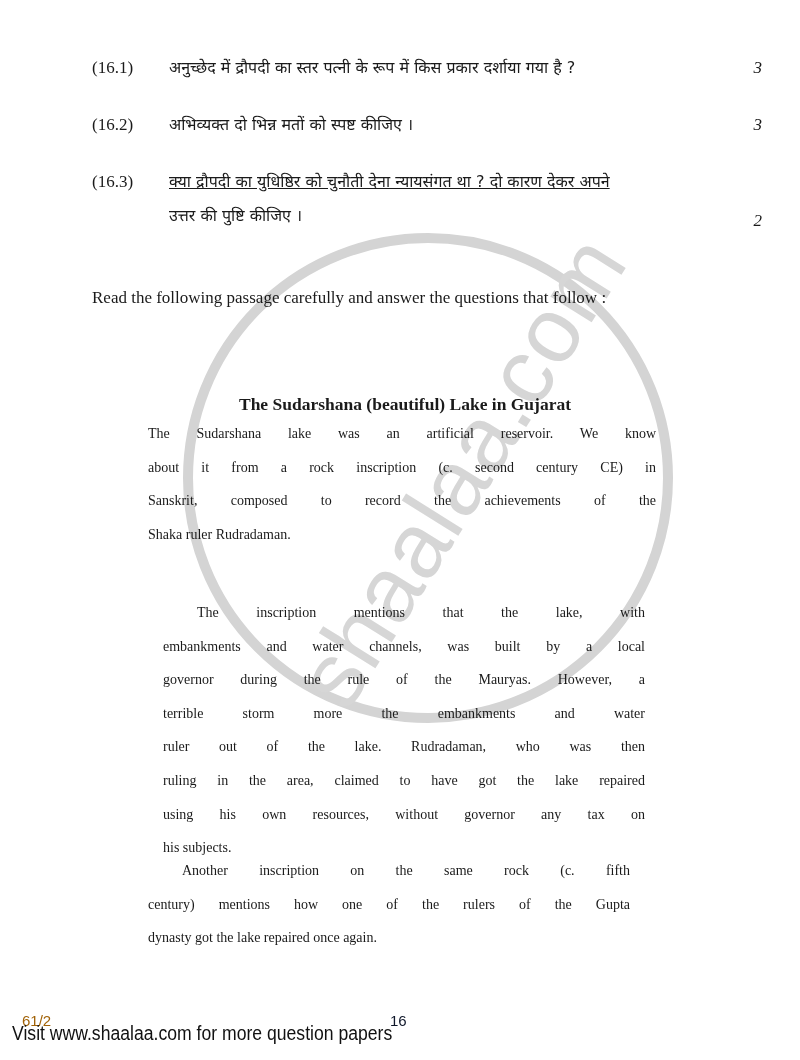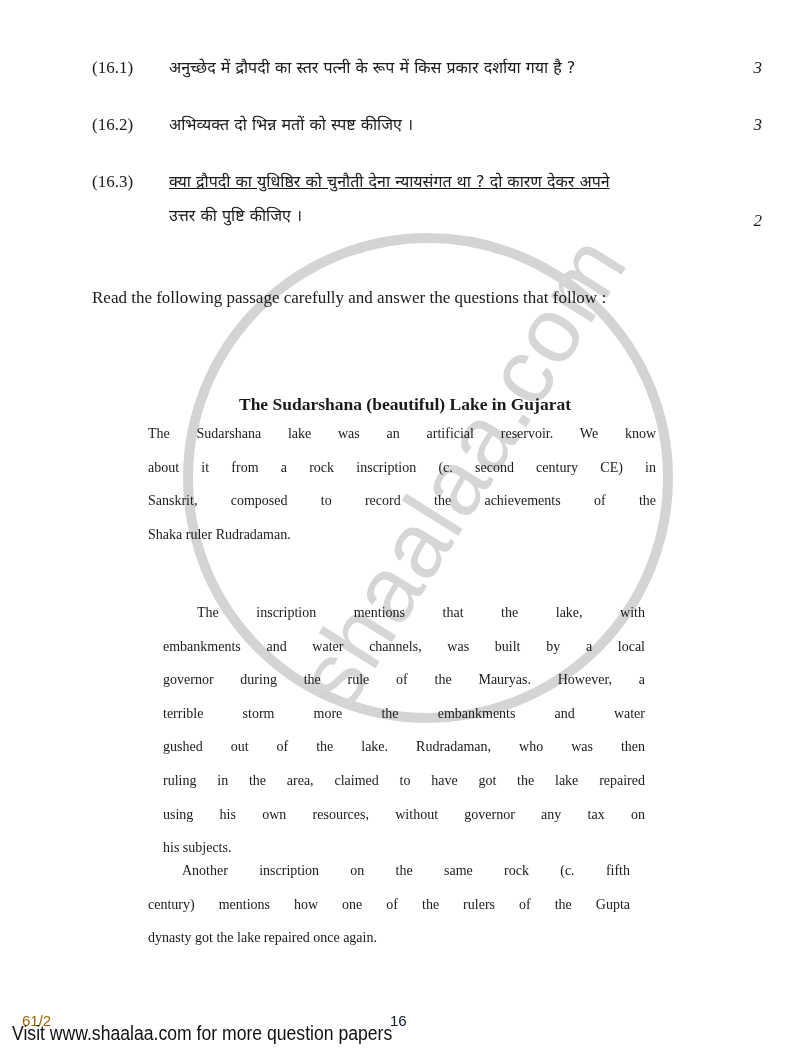--- a/index.html
+++ b/index.html
@@ -63,21 +63,21 @@
     <span class="line">about it from a rock inscription (c. second century CE) in</span>
     <span class="line">Sanskrit, composed to record the achievements of the</span>
     <span class="line last">Shaka ruler Rudradaman.</span>
   </div>
 
   <div class="para" style="top:596px; width:482px;margin-left:15px;">
     <span class="line" style="padding-left:34px;">The inscription mentions that the lake, with</span>
     <span class="line">embankments and water channels, was built by a local</span>
     <span class="line">governor during the rule of the Mauryas. However, a</span>
     <span class="line">terrible storm more the embankments and water</span>
-    <span class="line">gushed out of the lake. Rudradaman, who was then</span>
+    <span class="line">ruler out of the lake. Rudradaman, who was then</span>
     <span class="line">ruling in the area, claimed to have got the lake repaired</span>
     <span class="line">using his own resources, without governor any tax on</span>
     <span class="line last">his subjects.</span>
   </div>
 
   <div class="para" style="top:854px; width:482px;">
     <span class="line" style="padding-left:34px;">Another inscription on the same rock (c. fifth</span>
     <span class="line">century) mentions how one of the rulers of the Gupta</span>
     <span class="line last">dynasty got the lake repaired once again.</span>
   </div>

